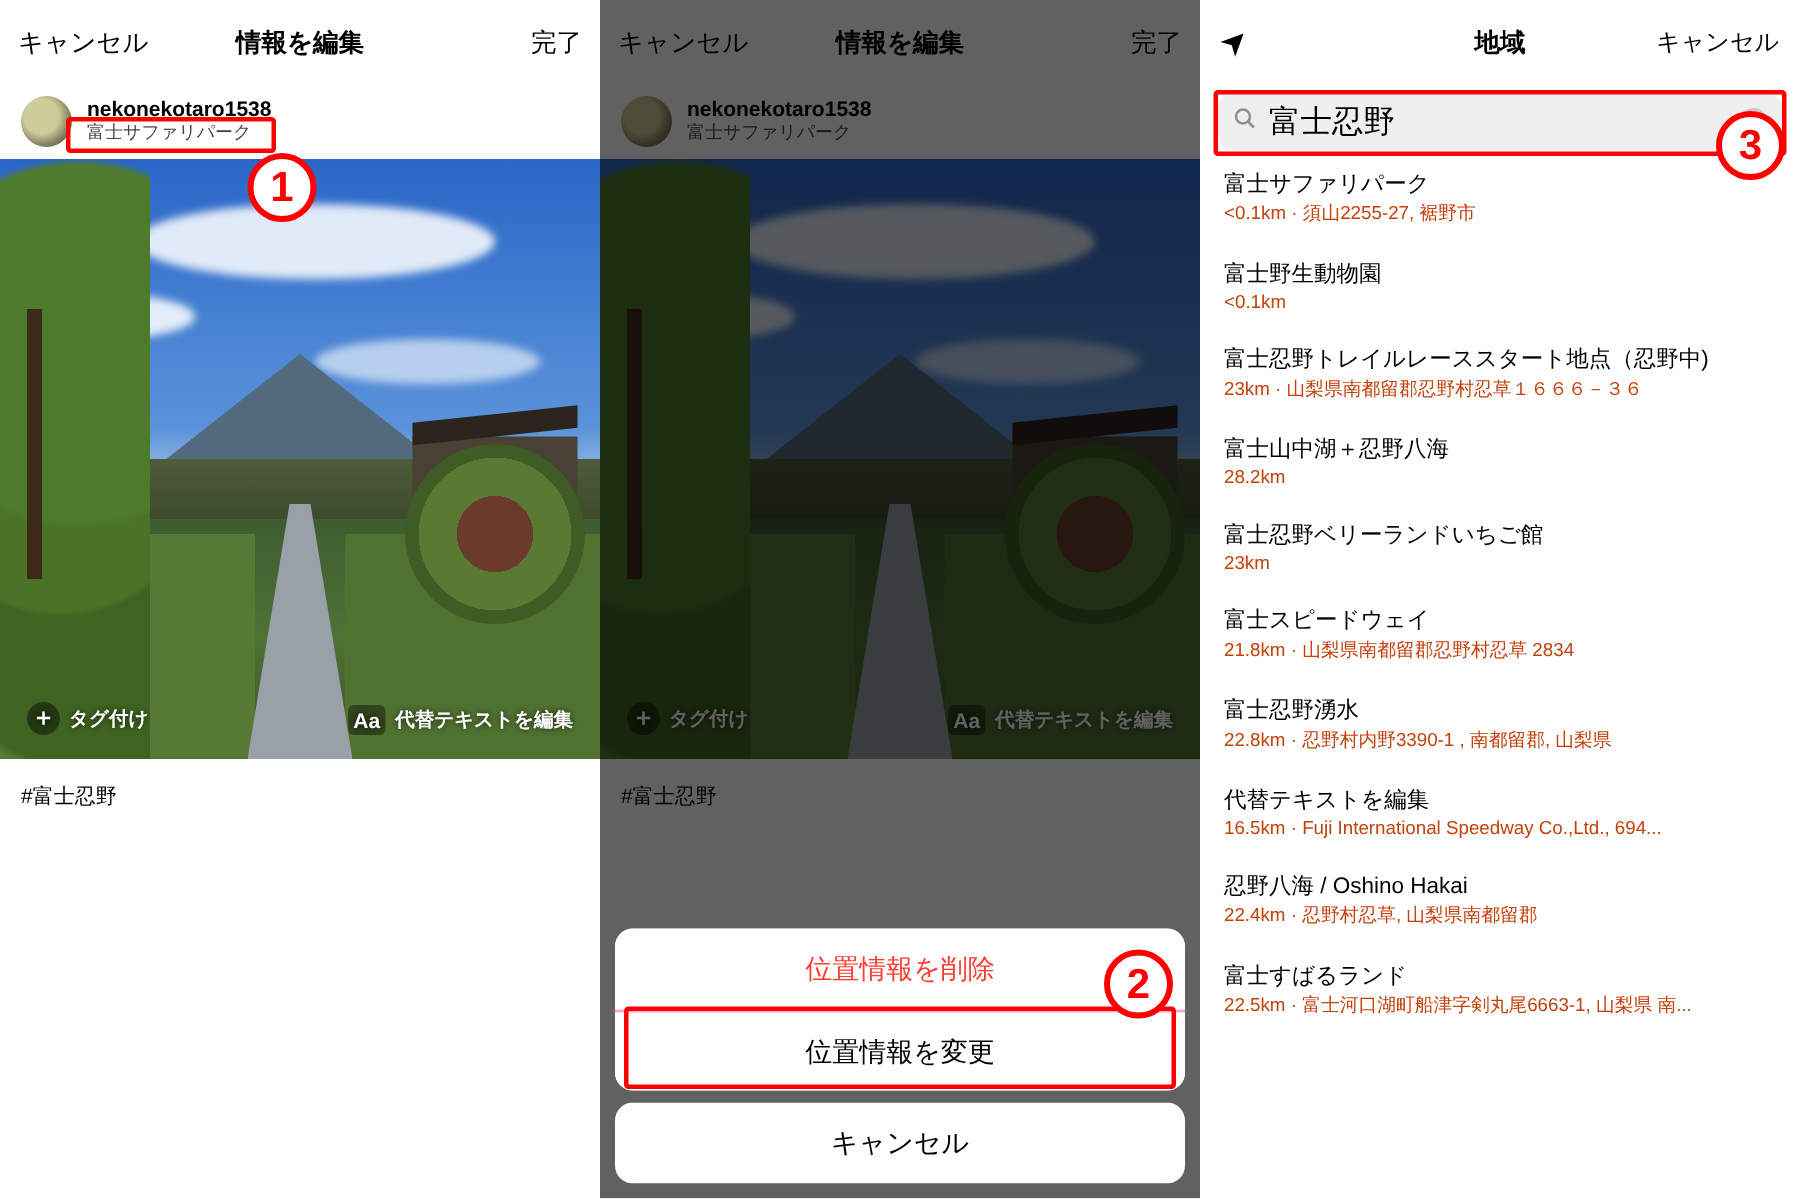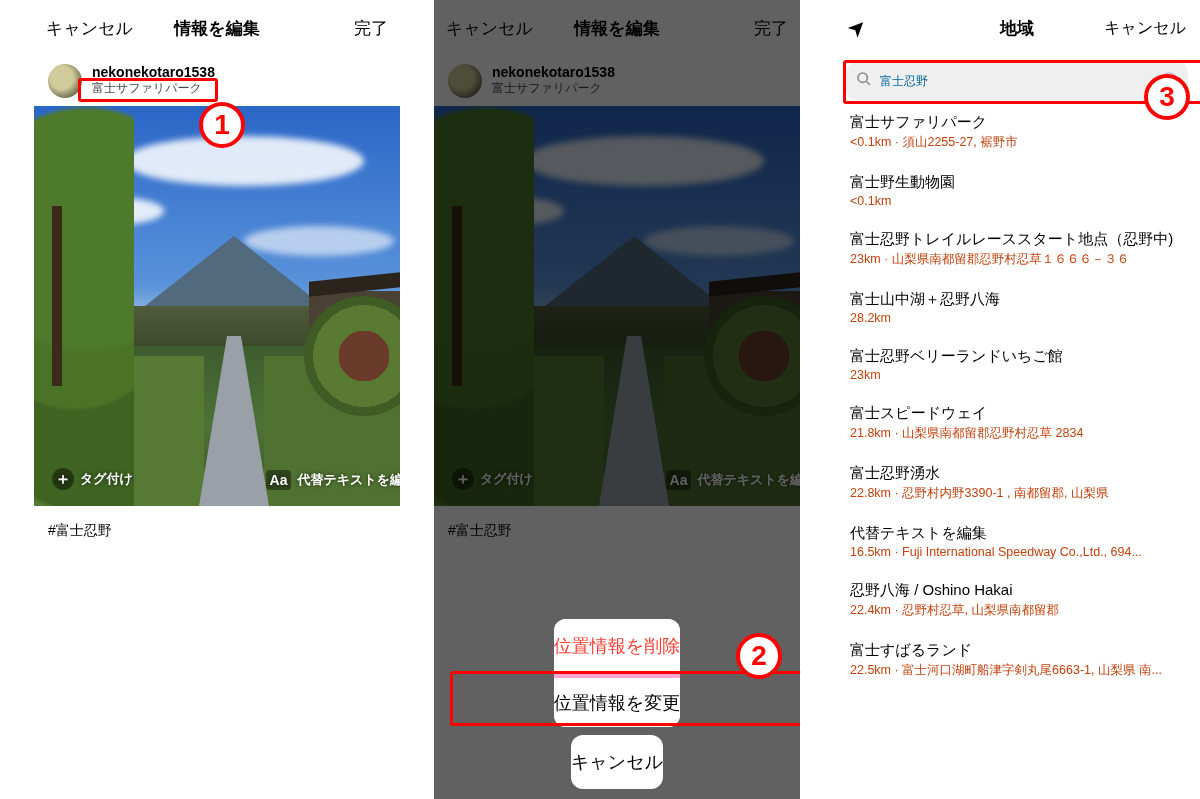--- a/index.html
+++ b/index.html
@@ -1,17 +1,17 @@
 <!DOCTYPE html>
 <html><head>
 <meta charset="utf-8">
 <style>
   * { margin: 0; padding: 0; box-sizing: border-box; font-family: -apple-system, "Hiragino Sans", sans-serif; }
   body { width: 1200px; height: 799px; display: flex; background: #fff; overflow: hidden; }
-  .pane { width: 465px; height: 799px; position: relative; background: #fff; overflow: hidden; margin-left: 34px; }
+  .pane { width: 465px; height: 799px; position: relative; background: #fff; overflow: hidden; }
   .header { display: flex; align-items: center; justify-content: space-between; height: 56px; padding: 0 12px; font-size: 17px; }
   .header .title { font-weight: 600; position: absolute; left: 50%; transform: translateX(-50%); }
   .user-row { display: flex; align-items: flex-start; gap: 10px; padding: 8px 14px; }
   .avatar { width: 34px; height: 34px; border-radius: 50%; background: radial-gradient(circle at 40% 40%, #d0cb9a 0 40%, #7a7658 70%); }
   .user-text { display: flex; flex-direction: column; }
   .username { font-size: 14px; font-weight: 600; }
   .location { font-size: 12px; color: #444; }
   .photo { position: relative; width: 400px; height: 400px; background: linear-gradient(#2a66c7 0%, #5a93da 45%, #a9c5e4 55%, #3c5a2e 58%, #4e7236 80%, #3a5426 100%); overflow: hidden; }
   
   .cloud { position: absolute; background: rgba(255,255,255,.85); border-radius: 50%; filter: blur(3px); }
@@ -36,30 +36,30 @@
   .bushR{position:absolute;bottom:90px;right:10px;width:120px;height:120px;border-radius:50%;background:radial-gradient(#6a3a2a 0 30%,#5a7a34 30% 60%,#3e5c24 60%);}
   
   .chip { position: absolute; bottom: 10px; display: flex; align-items: center; gap: 6px; color: #fff; padding: 6px 10px; font-size: 13px; font-weight: 600; text-shadow: 0 0 4px rgba(0,0,0,.7); }
   .chip.left { left: 8px; }
   .chip.right { right: 8px; }
   .plus-ic { width: 22px; height: 22px; border-radius: 50%; background: rgba(0,0,0,.45); display: flex; align-items: center; justify-content: center; font-size: 16px; line-height: 1; }
   .aa-ic { font-weight: 700; font-size: 14px; background:rgba(0,0,0,.4); padding:2px 4px; border-radius:4px;}
   .caption { padding: 16px 14px; font-size: 14px; }
   
   .dim { position: absolute; inset: 0; background: rgba(0,0,0,.62); }
-  .sheet { position: absolute; bottom: 10px; left: 10px; right: 10px; display: flex; flex-direction: column; gap: 8px; align-items: center; }
+  .sheet { position: absolute; bottom: 10px; left: 10px; right: 10px; display: flex; flex-direction: column; gap: 8px; }
   .sheet-group { background: #fff; border-radius: 12px; overflow: hidden; }
   .sheet-btn { height: 54px; display: flex; align-items: center; justify-content: center; font-size: 18px; background: #fff; }
   .sheet-btn.danger { color: #ff3b30; }
-  .sheet-btn + .sheet-btn { border-top: 5px solid #f9a8d4; }
+  .sheet-btn + .sheet-btn { border-top: 2px solid #f9a8d4; }
   
   .p3-header { display: flex; align-items: center; justify-content: space-between; height: 56px; padding: 0 14px; }
   .nav-ic { font-size: 22px; transform: rotate(0deg); }
   .searchbar { margin: 6px 12px 2px; height: 38px; background: #efeff0; border-radius: 10px; display: flex; align-items: center; padding: 0 10px; gap: 8px; color: #7a7a7e; font-size: 16px; }
-  .searchbar input { border: none; background: transparent; font-size: 12px; flex: 1; outline: none; color: #0369a1; }
+  .searchbar input { border: none; background: transparent; font-size: 21px; flex: 1; outline: none; color: #000000; }
   .clear-ic { width: 18px; height: 18px; border-radius: 50%; background: #c7c7cc; color: #fff; font-size: 12px; display:flex;align-items:center;justify-content:center; }
   .results { overflow: hidden; }
   .result { padding: 11px 16px; }
   .result .name { font-size: 15px; color: #000; }
   .result .meta { font-size: 12.5px; color: #c2410c; margin-top: 2px; white-space: nowrap; overflow: hidden; text-overflow: ellipsis; }
   
   .callout-box { position: absolute; border: 3px solid #ff0000; border-radius: 3px; pointer-events: none; }
   .callout-num { position: absolute; width: 46px; height: 46px; border: 4px solid #ff0000; border-radius: 50%; background: #fff; color: #ff0000; font-size: 28px; font-weight: 700; display: flex; align-items: center; justify-content: center; pointer-events: none; z-index: 50; }
 </style>
 </head>

